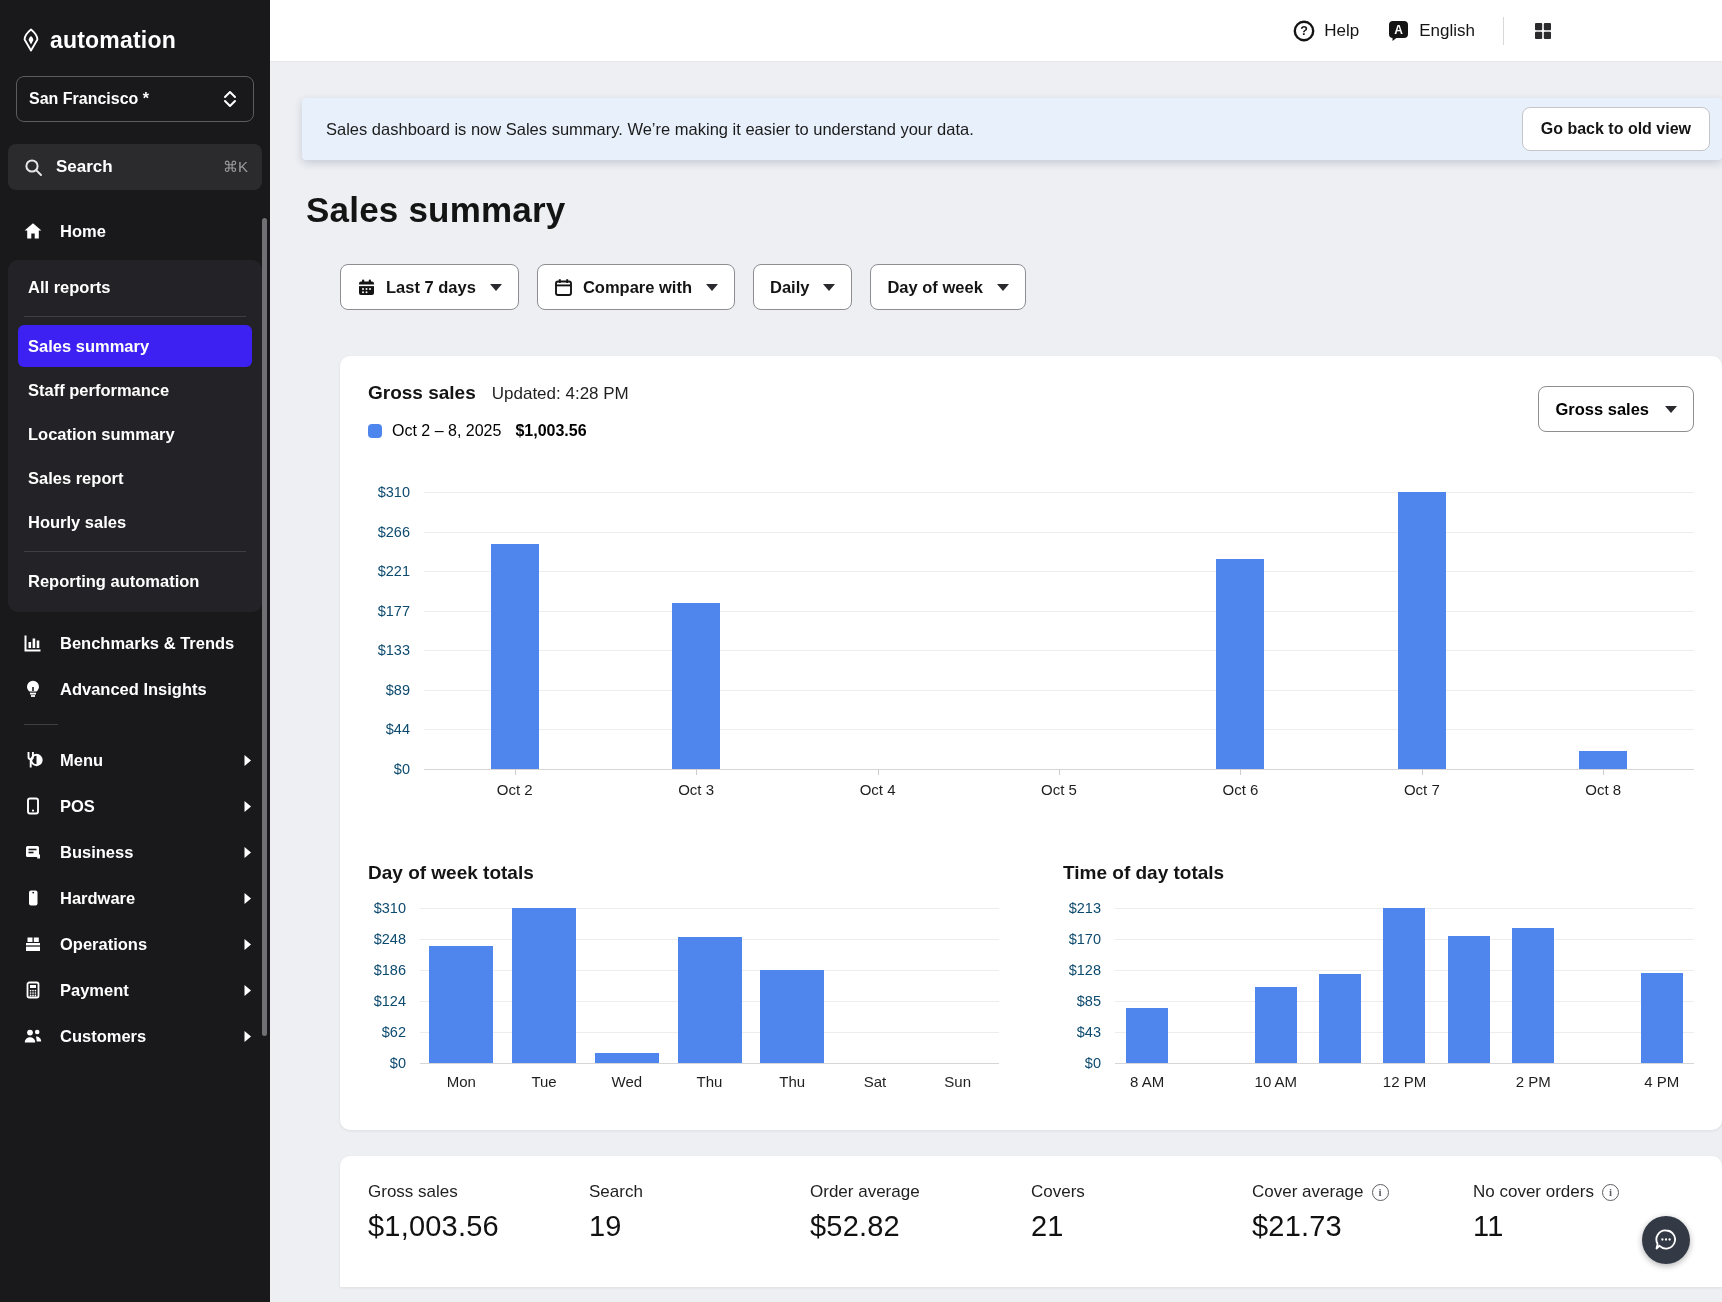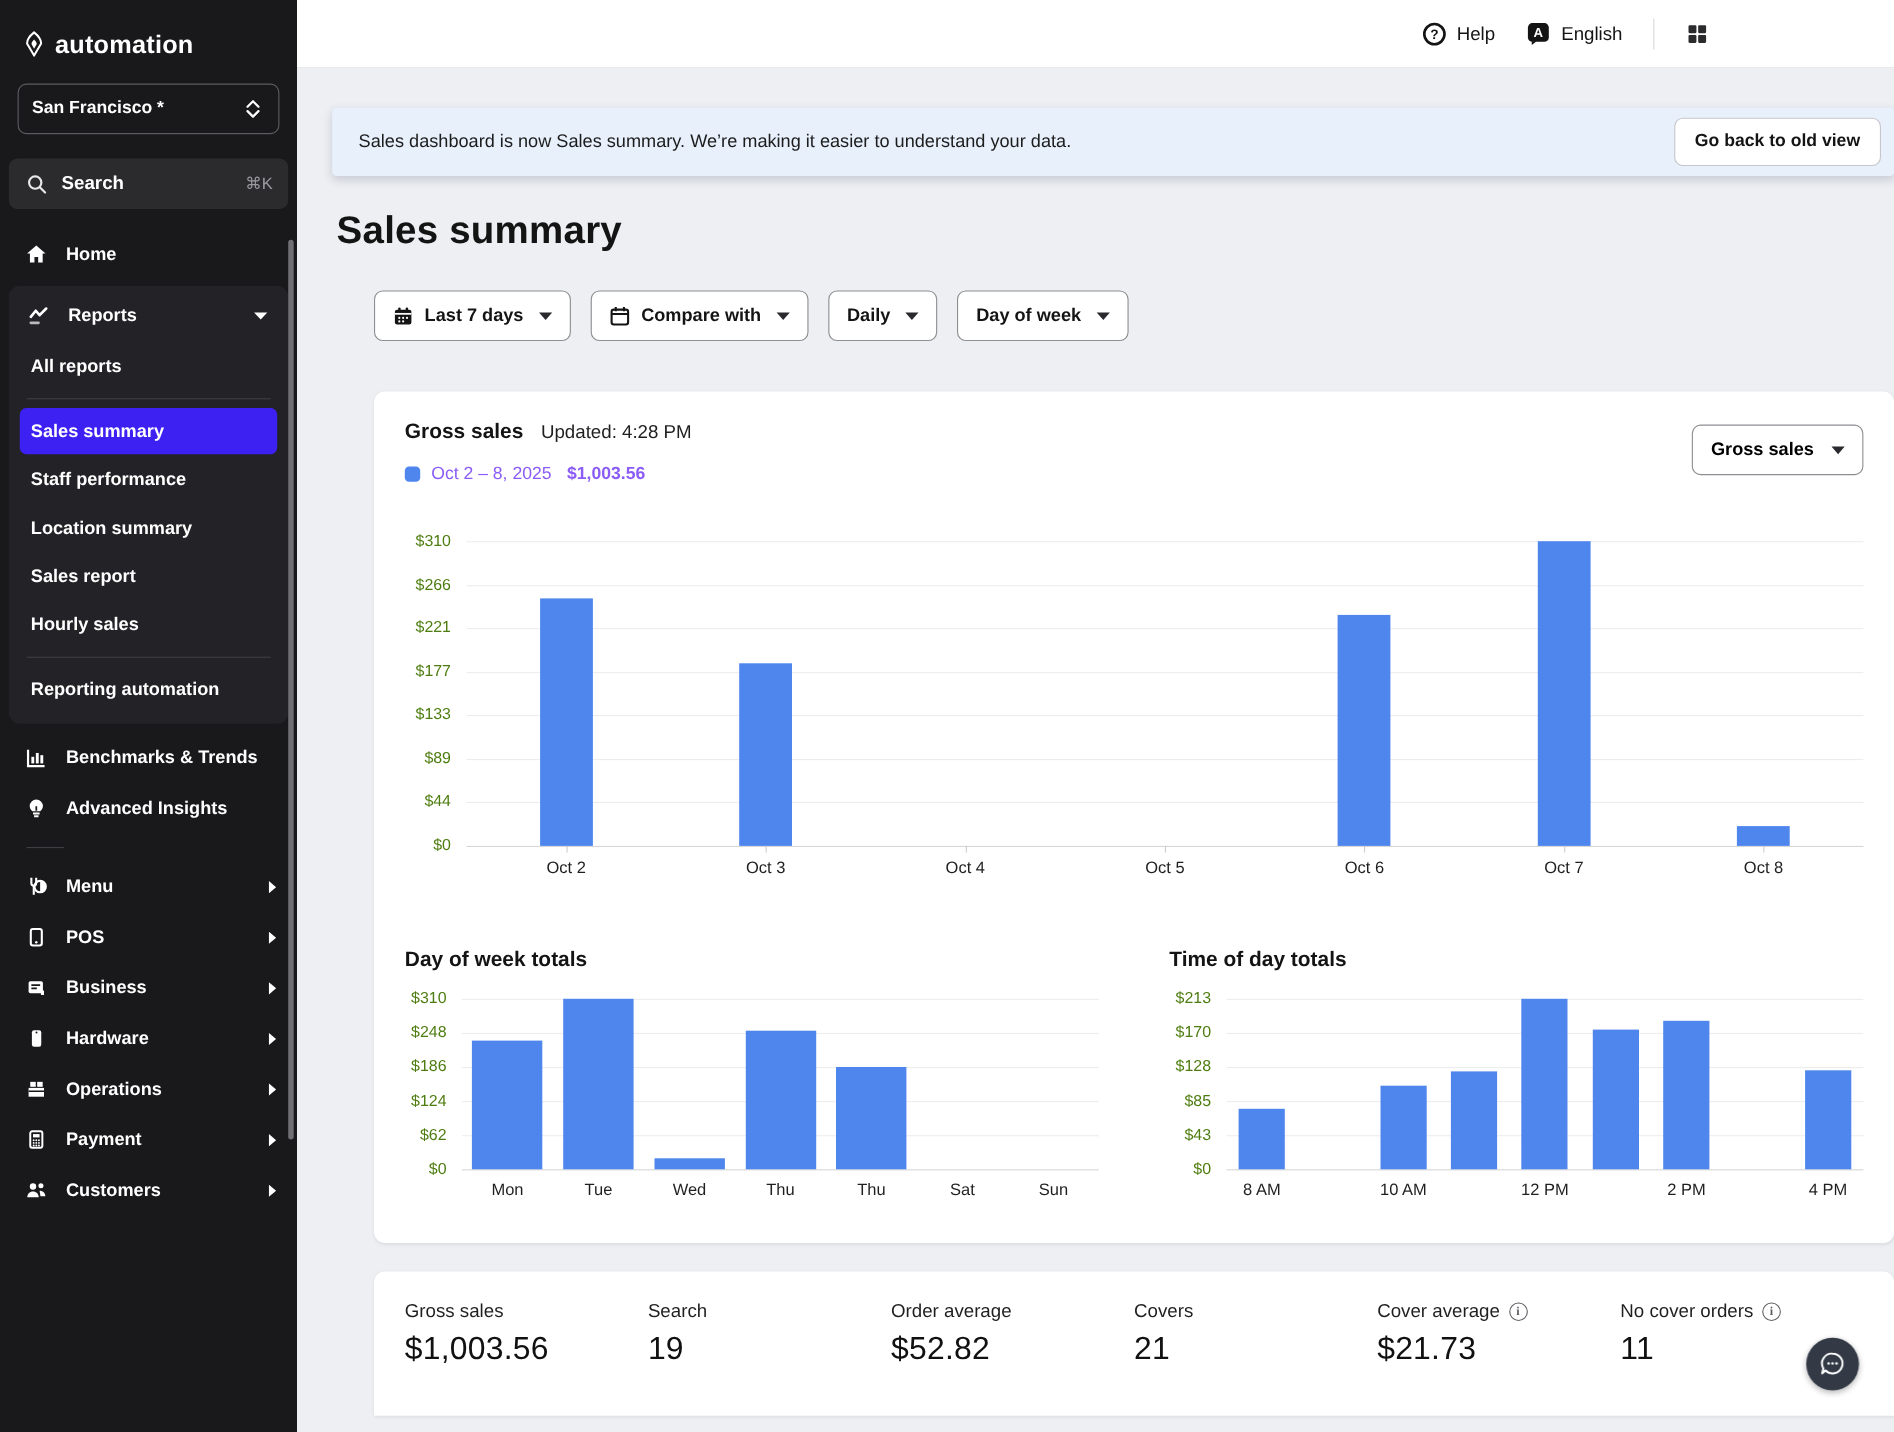--- a/index.html
+++ b/index.html
@@ -85,27 +85,27 @@
   }
   .chart-card{ padding:26px 28px 40px 28px; }
   .cc-head{ display:flex; align-items:baseline; gap:16px; }
   .cc-title{ font-size:19px; font-weight:700; color:#141414;}
   .cc-updated{ font-size:17px; color:#1f1f1f; }
   .metric-btn{
     position:absolute; top:30px; right:28px; height:46px; padding:0 16px;
     background:#fff; border:1px solid #8d8d92; border-radius:8px;
     display:flex; align-items:center; gap:12px; font-family:inherit; font-size:16.5px; font-weight:700; cursor:pointer;
   }
-  .legend{ display:flex; align-items:center; gap:10px; margin-top:18px; font-size:16px; color:#8b5cf6;}
+  .legend{ display:flex; align-items:center; gap:10px; margin-top:18px; font-size:16px; color:#000000;}
   .legend-swatch{ width:14px; height:14px; border-radius:4px; background:#4e86ee; }
   .legend-value{ font-weight:700; margin-left:4px; }
   
   .bchart{ display:flex; }
   .ycol{ position:relative; }
-  .ylab{ position:absolute; right:14px; transform:translateY(-50%); font-size:14.5px; color:#4d7c0f; white-space:nowrap;margin-left:36px;}
+  .ylab{ position:absolute; right:14px; transform:translateY(-50%); font-size:14.5px; color:#0c4a6e; white-space:nowrap;margin-left:36px;}
   .plot{ position:relative; flex:1; }
   .gridline{ position:absolute; left:0; right:0; height:1px; background:#ededee; }
   .gridline.zero{ background:#d6d6d8; }
   .bars{ position:absolute; left:0; right:0; top:0; bottom:0; display:flex; align-items:flex-end; }
   .slot{ flex:1; height:100%; display:flex; justify-content:center; align-items:flex-end; position:relative; }
   .bar{ background:#4e86ee; }
   .xrow{ display:flex; }
   .xlab{ flex:1; text-align:center; font-size:15px; color:#1f1f1f; white-space:nowrap; }
   .bc-main{ margin-top:52px; }
   .bc-main .ycol{ width:56px; }
@@ -178,34 +178,20 @@
     <div class="nav-item">
       <span class="icon20">
         <svg width="20" height="20" viewBox="0 0 20 20">
             <path d="M10 2.2 L18.4 9.4 H15.8 V17.6 H11.7 V12.6 H8.3 V17.6 H4.2 V9.4 H1.6 Z" fill="#fff"></path>
           </svg>
       </span>
       <span>Home</span>
     </div>
 
     <div class="nav-group">
-      <div class="nav-item">
-        <span class="icon20">
-          <svg width="20" height="20" viewBox="0 0 20 20">
-              <polyline points="3,11 7.5,5.5 11,9.5 17,3.5" fill="none" stroke="#fff" stroke-width="2.4" stroke-linecap="round" stroke-linejoin="round"></polyline>
-              <line x1="3" y1="16.5" x2="10" y2="16.5" stroke="#b9b9bf" stroke-width="2.4" stroke-linecap="round"></line>
-            </svg>
-        </span>
-        <span>Reports</span>
-        <span class="chev">
-          <svg width="14" height="10" viewBox="0 0 14 10">
-              <path d="M1 2 L7 8.5 L13 2 Z" fill="#fff"></path>
-            </svg>
-        </span>
-      </div>
       <div class="sub-item">
           <span>All reports</span>
         </div>
       <div class="group-div"></div>
       <div class="sub-item active">
           <span>Sales summary</span>
         </div>
       <div class="sub-item">
           <span>Staff performance</span>
         </div>

